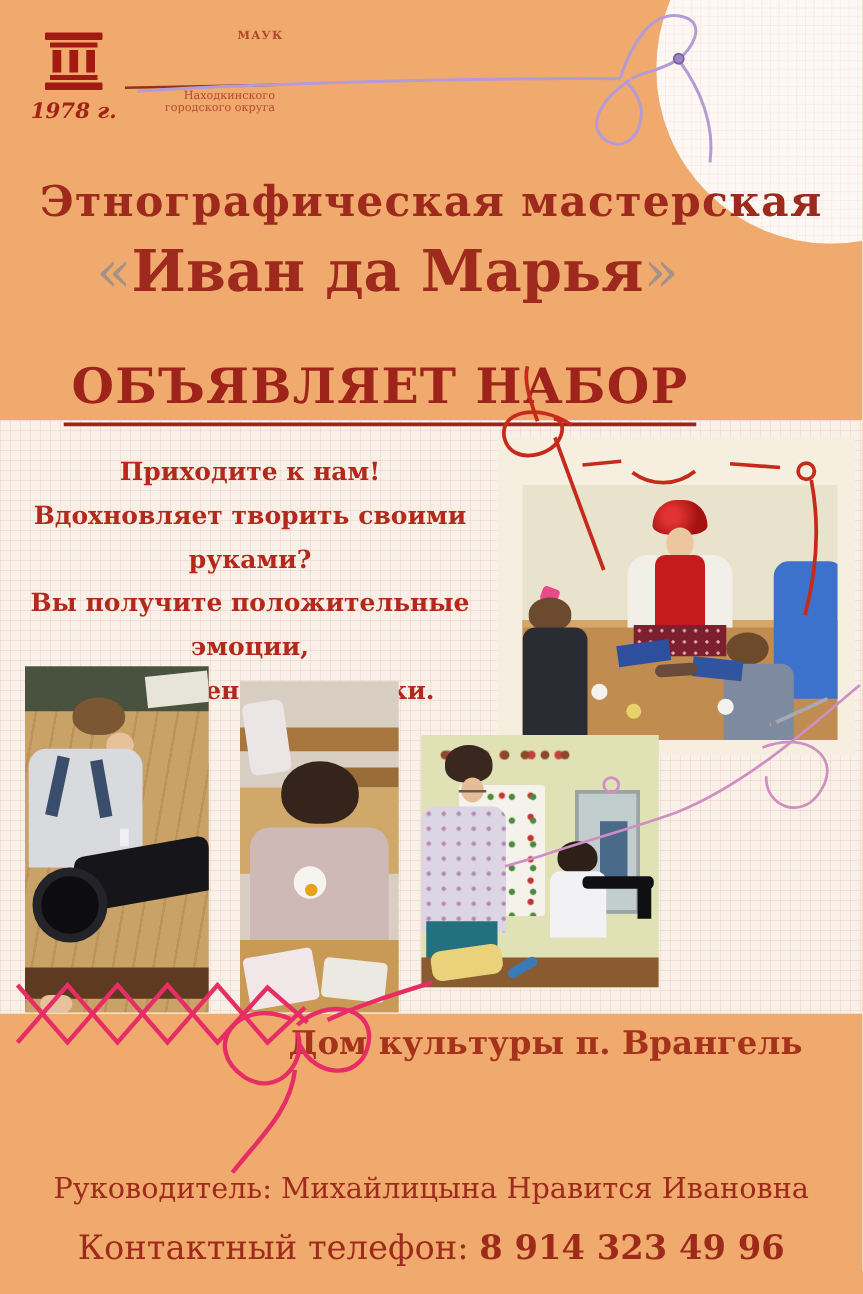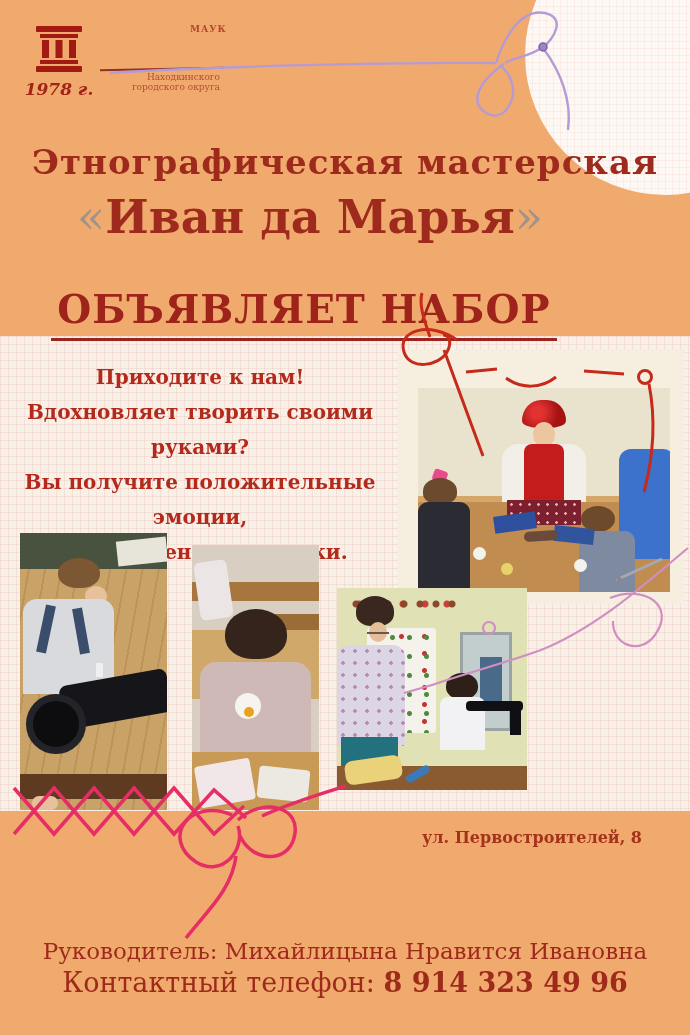--- a/index.html
+++ b/index.html
@@ -52,21 +52,21 @@
   .photo2{left:20px;top:533px;width:147px;height:277px;}
   .photo3{left:192px;top:545px;width:127px;height:265px;}
   .photo4{left:337px;top:588px;width:190px;height:202px;}
 
   
   .venue{right:48px;top:820px;text-align:right;color:#a5331c;}
   .venue-name{font-size:26px;font-weight:bold;}
   .venue-addr{font-size:16px;font-weight:bold;margin-top:8px;}
   .footer{left:0;top:938px;width:690px;text-align:center;color:#9e2a1c;}
   .f1{font-size:23px;}
-  .f2{font-size:27px;margin-top:3px;}
+  .f2{font-size:27px;margin-top:19px;}
   .f2 .phone{font-weight:bold;}
 
   .decor{position:absolute;left:0;top:0;width:690px;height:1035px;pointer-events:none;}
 </style>
 </head>
 <body>
 
 <div class="poster">
 
   <div class="abs mid-panel"></div>
@@ -181,21 +181,21 @@
       <div style="right:22%;top:54%;width:24%;height:26%;background:#f2f2f4;border-radius:8px 8px 0 0;"></div>
       <div style="right:2%;top:56%;width:30%;height:10px;background:#101014;border-radius:4px;"></div>
       <div style="right:3%;top:58%;width:11px;height:30px;background:#101014;"></div>
       <div style="left:0;bottom:0;width:100%;height:12%;background:#8a5a30;"></div>
       <div style="left:4%;bottom:4%;width:30%;height:12%;background:#ead27a;border-radius:8px;transform:rotate(-8deg);"></div>
       <div style="left:36%;bottom:6%;width:26px;height:8px;background:#3a7ab8;transform:rotate(-30deg);border-radius:4px;"></div>
     </div>
   </div>
 
   <div class="abs venue">
-    <div class="venue-addr">ул. Первостроителей, 8</div>
+    <div class="venue-name">Дом культуры п. Врангель</div>
   </div>
 
   <div class="abs footer">
     <div class="f1"><span>Руководитель: </span><span>Михайлицына Нравится Ивановна</span></div>
     <div class="f2"><span>Контактный телефон: </span><span class="phone">8 914 323 49 96</span></div>
   </div>
 
   <svg class="decor" viewBox="0 0 690 1035">
 
     <g stroke="#b49bd6" stroke-width="2.4" fill="none">

